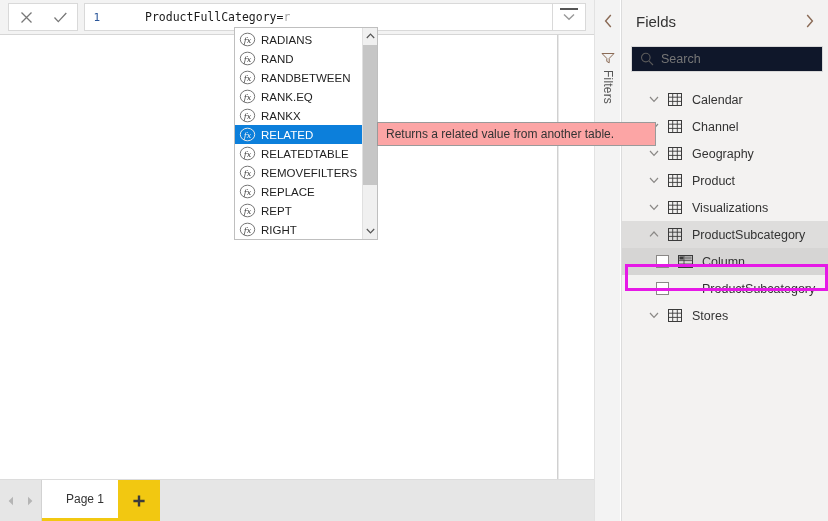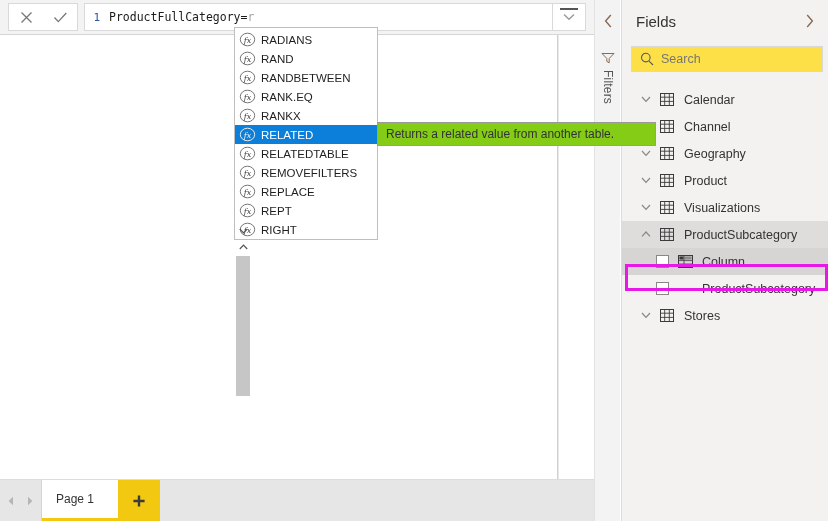--- a/index.html
+++ b/index.html
@@ -85,20 +85,21 @@
   .formula-text {
     flex: 1;
     display: flex;
     align-items: center;
     padding-left: 6px;
     font-family: "DejaVu Sans Mono", monospace;
     font-size: 11.5px;
     color: #1a1a1a;
     white-space: pre;
     overflow: hidden;
+    margin-left: 36px;
   }
   .formula-text .ghost { color: #a8a8a8; }
 
   .formula-expander {
     position: absolute;
     right: 8px; top: 3px;
     width: 34px; height: 28px;
     background: #ffffff;
     border: 1px solid #d9d9d9;
     box-sizing: border-box;
@@ -161,21 +162,21 @@
     display: flex; align-items: center; justify-content: center;
     cursor: pointer;
   }
   .page-tab {
     min-width: 76px;
     padding: 0 14px;
     background: #ffffff;
     border-bottom: 3px solid #f2c811;
     display: flex;
     align-items: center;
-    justify-content: flex-start;
+    justify-content: flex-end;
     font-size: 12px;
     color: #333;
     cursor: pointer;
     box-sizing: border-box;
   }
   .page-add {
     width: 42px;
     background: #f2c811;
     display: flex;
     align-items: center;
@@ -188,21 +189,20 @@
   
   .intellisense {
     position: absolute;
     left: 234px; top: 27px;
     width: 144px; height: 213px;
     background: #ffffff;
     border: 1px solid #bfbfbf;
     box-sizing: border-box;
     z-index: 40;
     display: flex;
-    flex-direction: column;
   }
   .intellisense-list {
     flex: 1;
     padding-top: 2px;
     box-sizing: border-box;
     overflow: hidden;
   }
   .is-item {
     height: 19px;
     display: flex;
@@ -246,21 +246,21 @@
     width: 14px; height: 140px;
     background: #c6c6c6;
     cursor: pointer;
   }
 
   
   .dax-tooltip {
     position: absolute;
     left: 377px; top: 122px;
     width: 279px; height: 24px;
-    background: #84cc16;
+    background: #fca5a5;
     border: 1px solid #9a9a9a;
     box-sizing: border-box;
     display: flex;
     align-items: center;
     padding-left: 8px;
     font-size: 12px;
     color: #333333;
     z-index: 60;
     white-space: nowrap;
   }
@@ -344,21 +344,21 @@
   }
   .fields-expand {
     width: 18px; height: 18px;
     display: flex; align-items: center; justify-content: center;
     cursor: pointer;
   }
   .fields-search {
     position: absolute;
     left: 9px; top: 46px;
     width: 192px; height: 26px;
-    background: #fde047;
+    background: #0f172a;
     border: 1px solid #d8d8d8;
     box-sizing: border-box;
     display: flex;
     align-items: center;
     padding-left: 8px;
     cursor: text;
   }
   .search-ico { flex: none; margin-right: 7px; }
   .search-placeholder {
     font-size: 12.5px;
@@ -373,21 +373,21 @@
   .tree-row {
     height: 27px;
     display: flex;
     align-items: center;
     box-sizing: border-box;
     cursor: pointer;
     position: relative;
     font-size: 12.5px;
     color: #333333;
   }
-  .tree-row.table-row { padding-left: 16px; }
+  .tree-row.table-row { padding-left: 24px; }
   .tree-row.expanded-table { background: #dedddc; }
   .tree-row.field-row { padding-left: 34px; background: transparent; }
   .tree-row.field-selected {
     background: #d6d5d4;
     text-align: center;
   }
   .tree-chev {
     width: 16px; height: 16px;
     flex: none;
     display: flex; align-items: center; justify-content: center;

